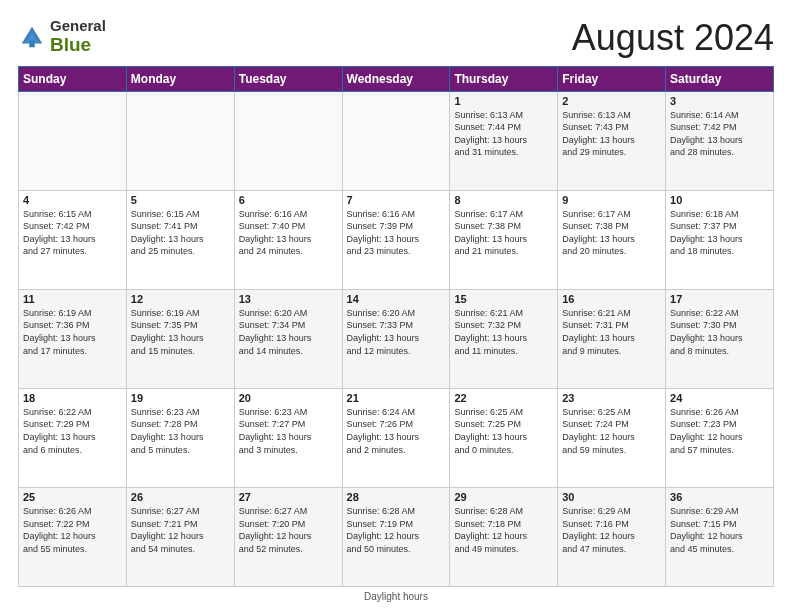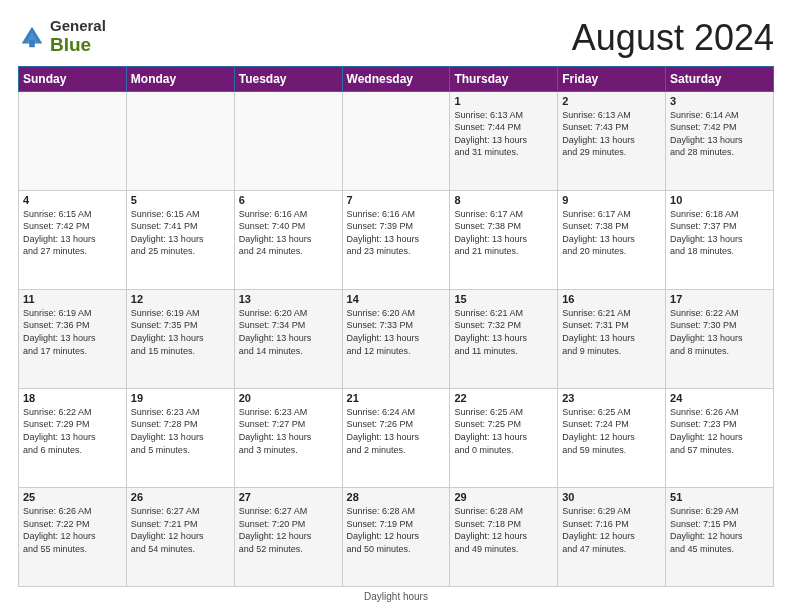--- a/index.html
+++ b/index.html
@@ -363,21 +363,21 @@
 and 49 minutes.</div>
           </td>
           <td>
             <span class="day-num">30</span>
             <div class="day-info" style="white-space: pre-line;">Sunrise: 6:29 AM
 Sunset: 7:16 PM
 Daylight: 12 hours
 and 47 minutes.</div>
           </td>
           <td>
-            <span class="day-num">51</span>
+            <span class="day-num">36</span>
             <div class="day-info" style="white-space: pre-line;">Sunrise: 6:29 AM
 Sunset: 7:15 PM
 Daylight: 12 hours
 and 45 minutes.</div>
           </td>
         </tr>
       </tbody>
   </table>
 
   <div class="footer-note">Daylight hours</div>

